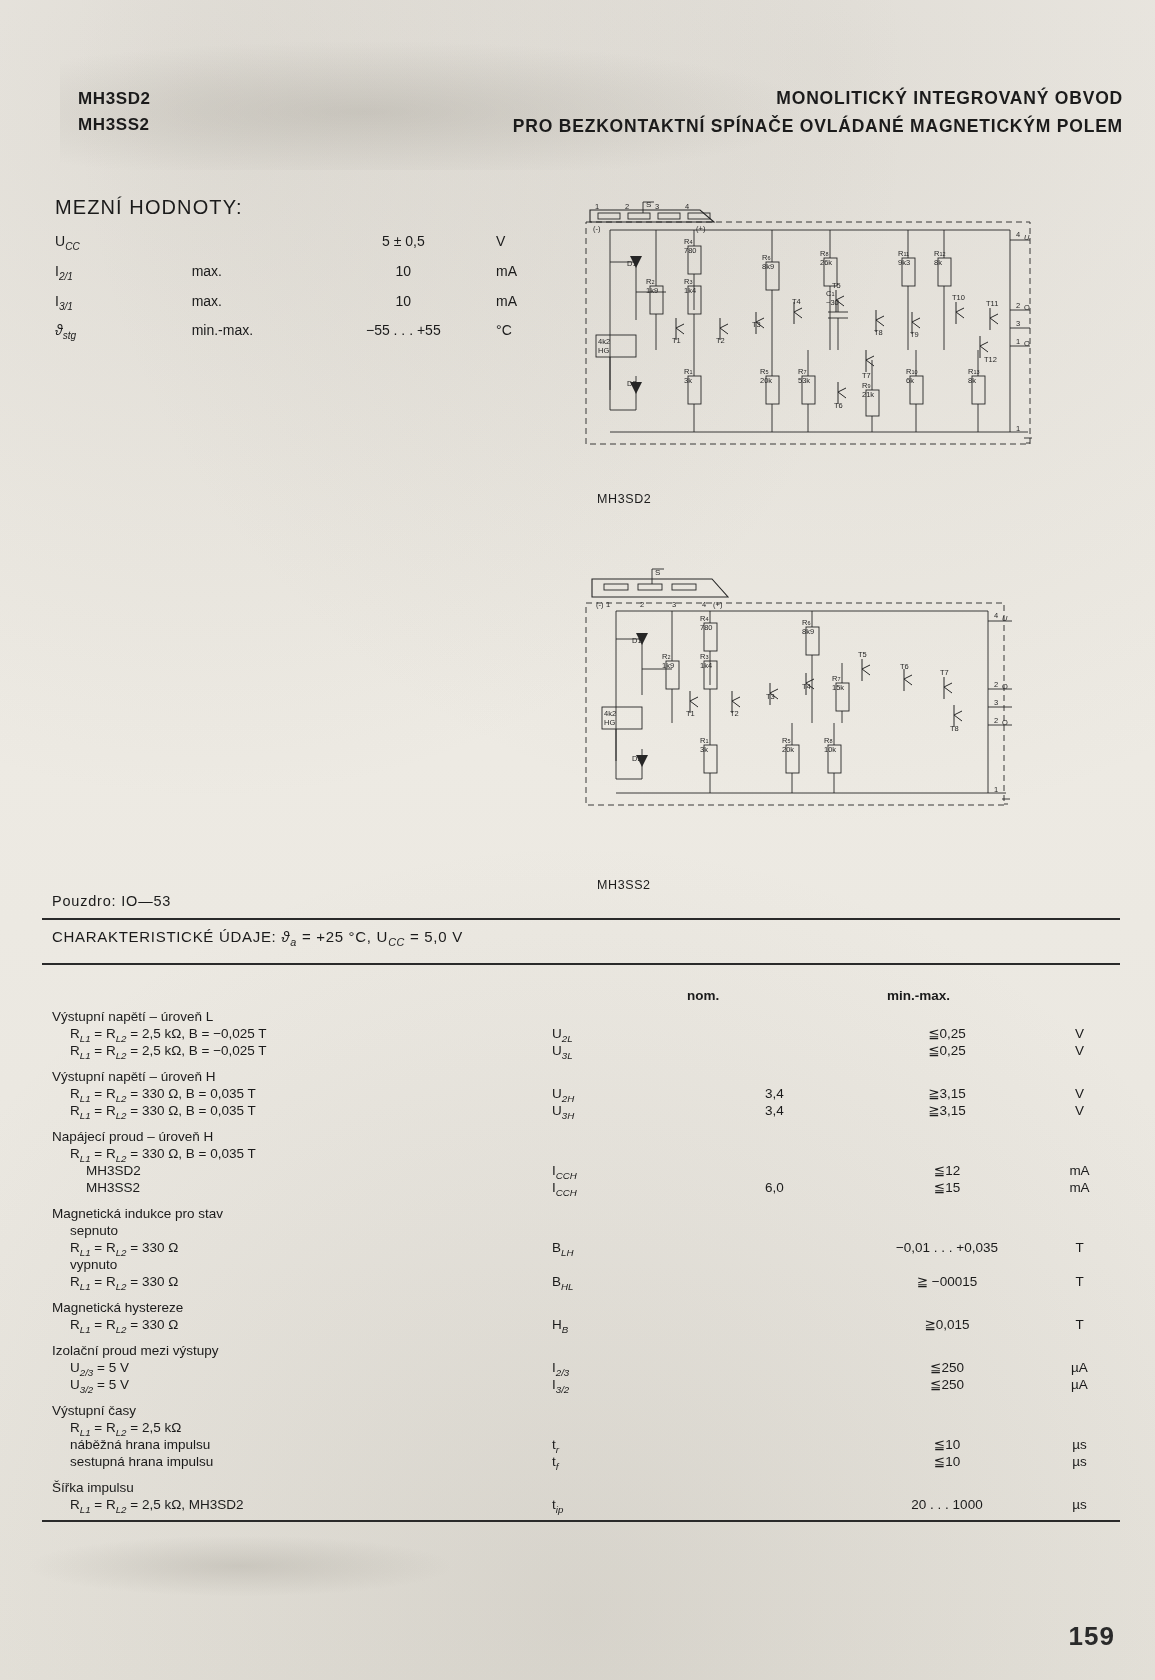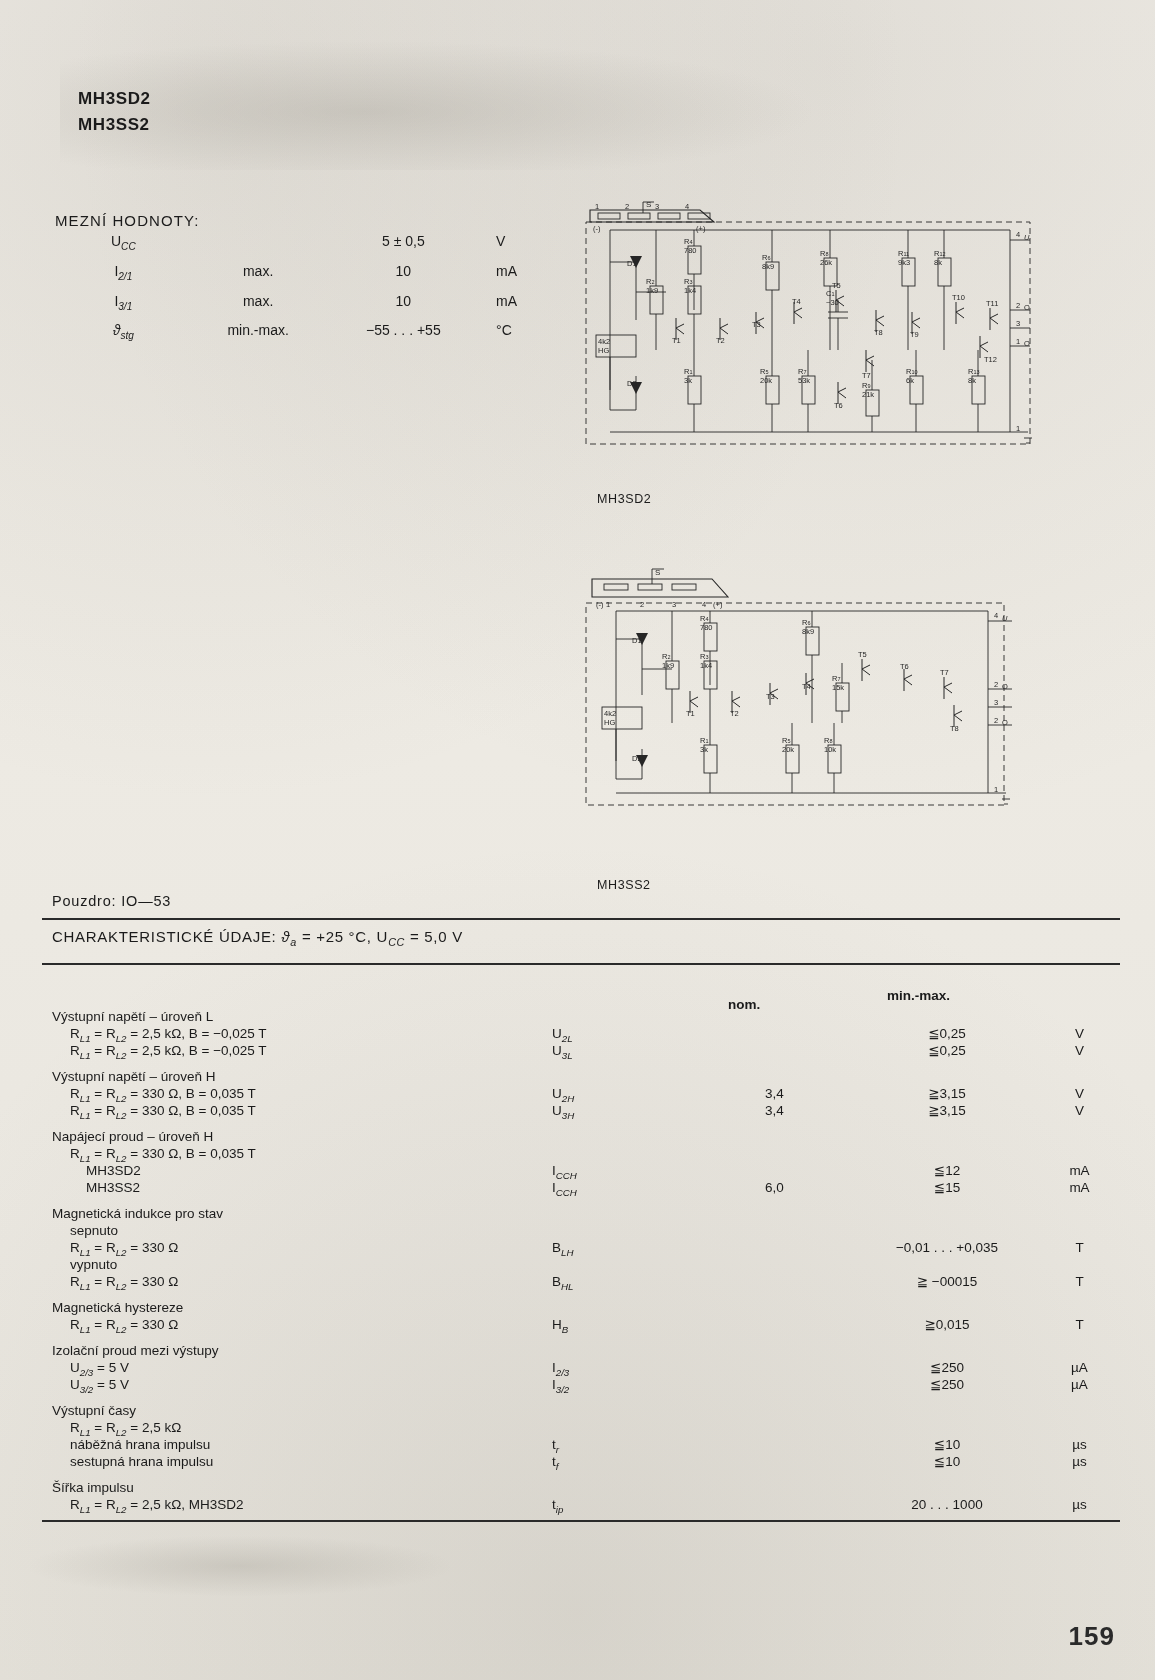--- a/index.html
+++ b/index.html
@@ -50,36 +50,35 @@
     text-align: right;
     font-size: 17.5px;
     font-weight: bold;
     letter-spacing: 0.8px;
     line-height: 28px;
   }
 
   
   .limits-title {
     position: absolute;
-    left: 55px; top: 212px;
-    font-size: 15px;
+    left: 55px; top: 196px;
+    font-size: 20px;
     letter-spacing: 1.1px;
   }
   .limits {
     position: absolute;
     left: 55px; top: 228px;
     width: 500px;
     border-collapse: collapse;
     font-size: 14px;
   }
   .limits td {
     padding: 5px 0 6px 0;
     vertical-align: baseline;
     white-space: nowrap;
-    text-align: center;
   }
   .limits .c-sym { width: 140px; }
   .limits .c-qual { width: 135px; }
   .limits .c-val { width: 160px; text-align: center; }
   .limits .c-unit { width: 60px; text-align: left; padding-left: 14px;}
   sub { font-size: 0.72em; font-style: italic; }
   .ital { font-style: italic; }
 
   .pouzdro {
     position: absolute;
@@ -118,21 +117,21 @@
     left: 42px; right: 35px; top: 963px;
     border-top: 2px solid #2a2a2a;
   }
   .char-heads {
     position: absolute;
     left: 42px; right: 35px; top: 988px;
     height: 18px;
     font-size: 13.5px;
     font-weight: bold;
   }
-  .head-nom { position: absolute; left: 686px; margin-top: 9px; }
+  .head-nom { position: absolute; left: 645px; }
   .head-mm  { position: absolute; left: 845px; }
 
   .char-table {
     position: absolute;
     left: 52px; top: 1008px;
     width: 1060px;
     font-size: 13.5px;
     border-collapse: collapse;
   }
   .char-table td { vertical-align: top; padding: 0; margin-left: 12px; }
@@ -182,20 +181,24 @@
 
 <div class="page">
   <div class="grain"></div>
   <div class="smudge-top"></div>
   <div class="smudge-bot"></div>
 
   <div class="header">
     <div class="hdr-left">
       <div>MH3SD2</div>
       <div>MH3SS2</div>
+    </div>
+    <div class="hdr-right">
+      <div>MONOLITICKÝ INTEGROVANÝ OBVOD</div>
+      <div>PRO BEZKONTAKTNÍ SPÍNAČE OVLÁDANÉ MAGNETICKÝM POLEM</div>
     </div>
   </div>
 
   <div class="limits-title">MEZNÍ HODNOTY:</div>
   <table class="limits">
     <tbody>
       <tr>
         <td class="c-sym">U<sub>CC</sub></td>
         <td class="c-qual"></td>
         <td class="c-val">5 ± 0,5</td>

